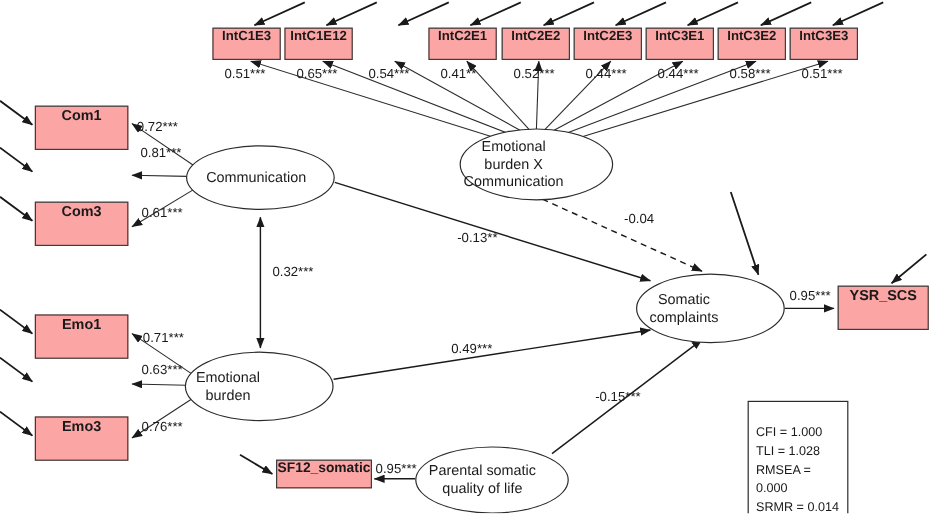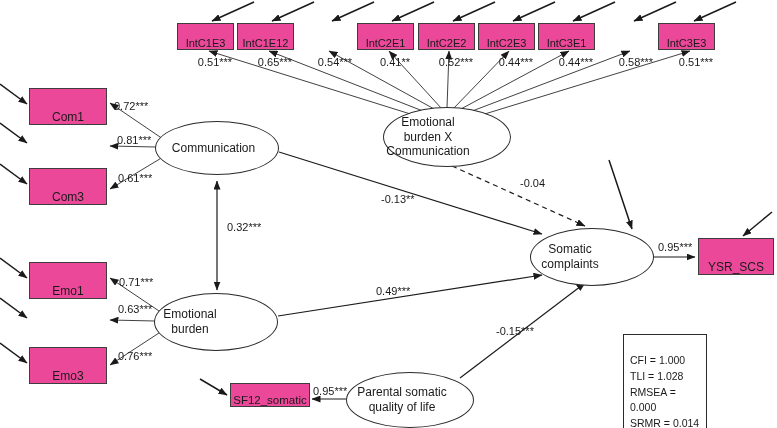--- a/index.html
+++ b/index.html
@@ -2,33 +2,33 @@
 <html><head>
 <meta charset="utf-8">
 <style>
   html,body{margin:0;padding:0;background:#ffffff;}
   .canvas{
     position:relative;width:777px;height:428px;background:#ffffff;
     font-family:"Liberation Sans",sans-serif;color:#1a1a1a;overflow:hidden;
   }
   .canvas svg{position:absolute;left:0;top:0;}
   .rect{
-    position:absolute;border:1.5px solid #3d3d3d;background:#ec4899;
-    display:flex;align-items:flex-end;justify-content:center;
-    font-size:12px;box-sizing:border-box;
+    position:absolute;border:1.5px solid #3d3d3d;background:#fca5a5;
+    display:flex;align-items:flex-start;justify-content:center;
+    font-size:12px;box-sizing:border-box;font-weight:bold;
   }
   .top-ind{width:57px;height:27px;top:23px;font-size:11px;}
   .side-ind{left:29px;width:78px;height:37px;}
   .ell{
     position:absolute;border:1.4px solid #2b2b2b;border-radius:50%;background:#ffffff;
     display:flex;align-items:center;text-align:center;
     font-size:12px;line-height:1.22;box-sizing:border-box;
   }
   .lbl{position:absolute;font-size:11px;white-space:nowrap;}
-  .ctr{text-align:center;}
+  .ctr{text-align:left;}
   .fitbox{
     position:absolute;left:623px;top:334px;width:84px;
     border:1.2px solid #2b2b2b;background:#ffffff;
     padding:18px 6px;font-size:10.5px;line-height:1.5;box-sizing:border-box;
   }
   .fan{stroke:#2b2b2b;stroke-width:0.9;fill:none;}
   .st{stroke:#1a1a1a;stroke-width:1.2;fill:none;}
   .dash{stroke-dasharray:5 4;}
   .ext{stroke:#1a1a1a;stroke-width:1.5;fill:none;}
 </style>
@@ -111,20 +111,23 @@
     </div>
   <div class="rect top-ind" style="left:418px">
       <span>IntC2E2</span>
     </div>
   <div class="rect top-ind" style="left:478px">
       <span>IntC2E3</span>
     </div>
   <div class="rect top-ind" style="left:538px">
       <span>IntC3E1</span>
     </div>
+  <div class="rect top-ind" style="left:598px">
+      <span>IntC3E2</span>
+    </div>
   <div class="rect top-ind" style="left:658px">
       <span>IntC3E3</span>
     </div>
 
   <div class="lbl ctr" style="left:187px;top:56px;width:56px">0.51***</div>
   <div class="lbl ctr" style="left:247px;top:56px;width:56px">0.65***</div>
   <div class="lbl ctr" style="left:307px;top:56px;width:56px">0.54***</div>
   <div class="lbl ctr" style="left:367px;top:56px;width:56px">0.41**</div>
   <div class="lbl ctr" style="left:428px;top:56px;width:56px">0.52***</div>
   <div class="lbl ctr" style="left:488px;top:56px;width:56px">0.44***</div>
@@ -132,21 +135,21 @@
   <div class="lbl ctr" style="left:608px;top:56px;width:56px">0.58***</div>
   <div class="lbl ctr" style="left:668px;top:56px;width:56px">0.51***</div>
 
   <div class="rect side-ind" style="top:88px">
       <span>Com1</span>
     </div>
   <div class="rect side-ind" style="top:168px">
       <span>Com3</span>
     </div>
   <div class="lbl" style="left:114px;top:100px">0.72***</div>
-  <div class="lbl" style="left:117px;top:134px">0.81***</div>
+  <div class="lbl" style="left:117px;top:122px">0.81***</div>
   <div class="lbl" style="left:118px;top:172px">0.61***</div>
 
   <div class="rect side-ind" style="top:262px">
       <span>Emo1</span>
     </div>
   <div class="rect side-ind" style="top:347px">
       <span>Emo3</span>
     </div>
   <div class="lbl" style="left:119px;top:276px">0.71***</div>
   <div class="lbl" style="left:118px;top:303px">0.63***</div>

